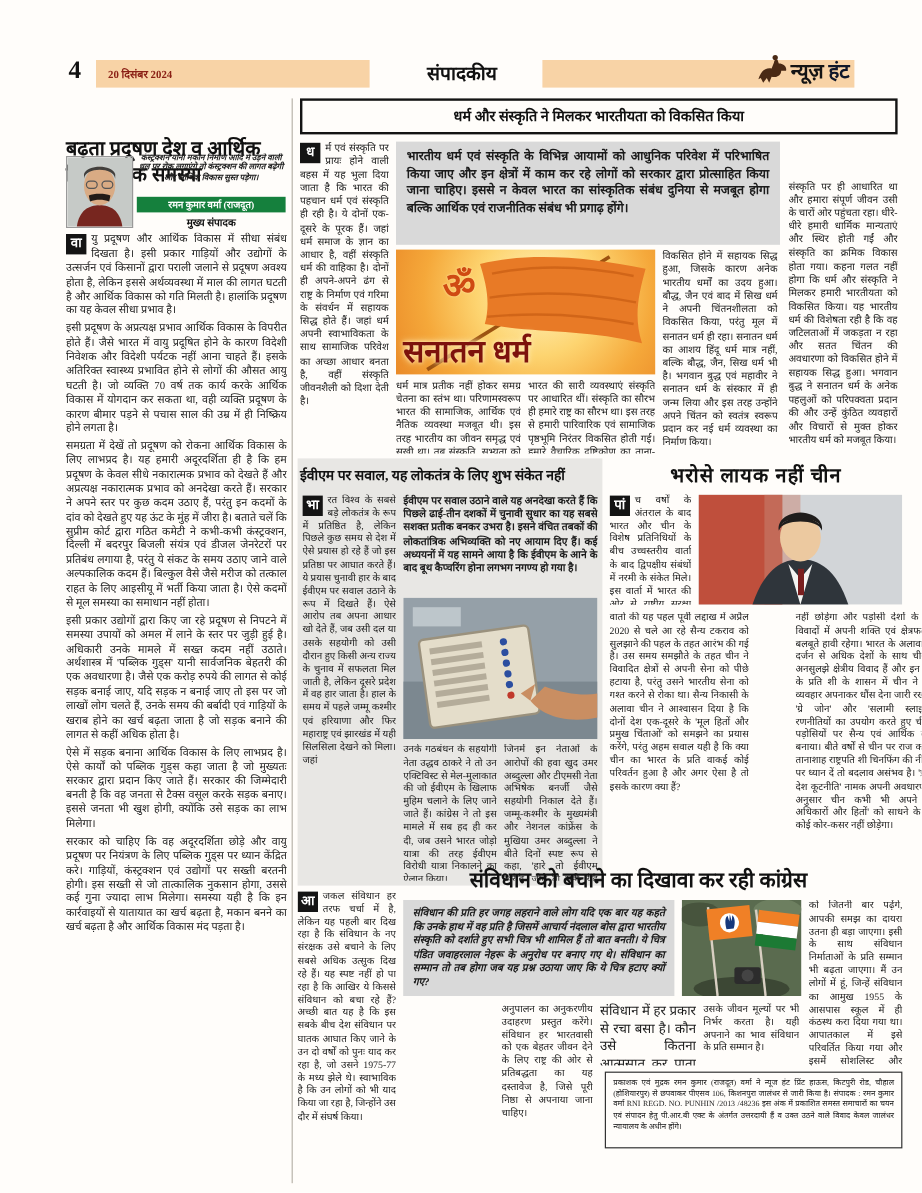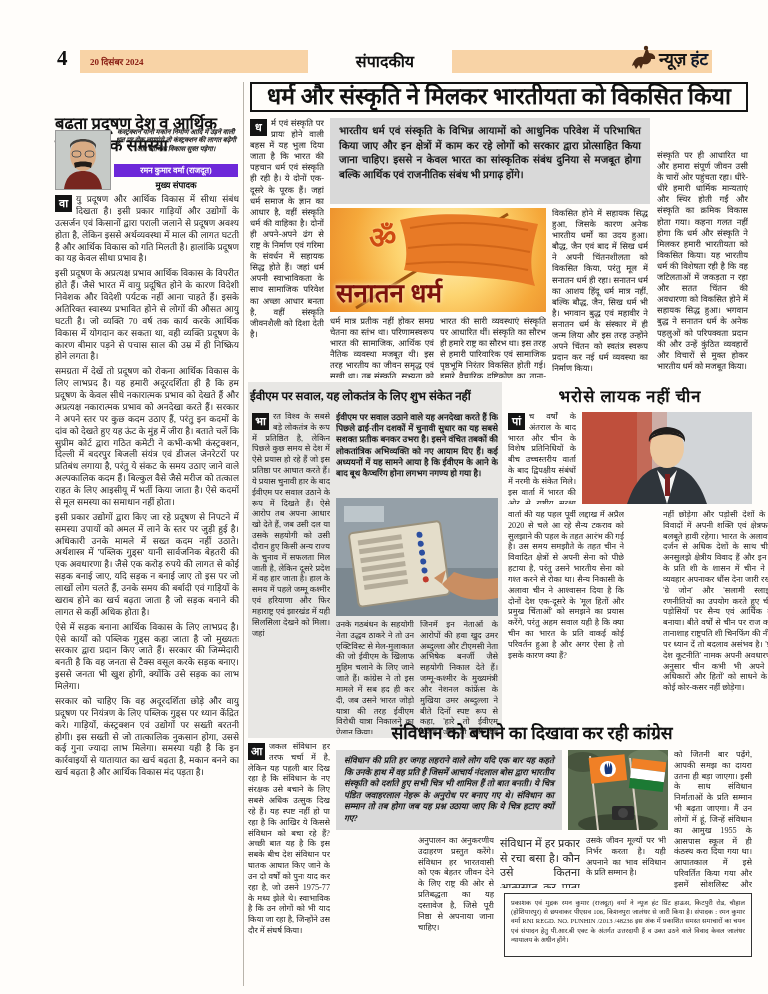--- a/index.html
+++ b/index.html
@@ -48,36 +48,36 @@
       <rect width="54" height="58" fill="#c6cac7"></rect>
       <path d="M8 58 C10 44 18 40 27 40 C36 40 44 44 46 58 Z" fill="#77261f"></path>
       <ellipse cx="27" cy="24" rx="13" ry="16" fill="#d9ab84"></ellipse>
       <path d="M14 18 C15 8 39 8 40 18 L40 14 C37 6 17 6 14 14 Z" fill="#423f3c"></path>
       <rect x="16" y="20" width="9" height="6" rx="3" fill="none" stroke="#555" stroke-width="1"></rect>
       <rect x="29" y="20" width="9" height="6" rx="3" fill="none" stroke="#555" stroke-width="1"></rect>
       <path d="M18 32 C22 30 32 30 36 32 L35 37 C30 35 24 35 19 37 Z" fill="#221c18"></path>
     </svg>
   </div>
   <div class="abs" style="left:114px;top:128px;width:124px;height:34px;font-size:6.8px;font-style:italic;font-weight:bold;text-align:center;line-height:1.25;color:#222;overflow:hidden;">कंस्ट्रक्शन यानी मकान निर्माण आदि में उड़ने वाली धूल पर रोक लगाएंगे तो कंस्ट्रक्शन की लागत बढ़ेगी और आर्थिक विकास सुस्त पड़ेगा।</div>
-  <div class="abs" style="left:114px;top:164px;width:124px;height:13px;background:#6d28d9;color:#fff;font-size:8px;font-weight:bold;text-align:center;line-height:13px;">रमन कुमार वर्मा (राजदूत)</div>
+  <div class="abs" style="left:114px;top:164px;width:124px;height:13px;background:#15803d;color:#fff;font-size:8px;font-weight:bold;text-align:center;line-height:13px;">रमन कुमार वर्मा (राजदूत)</div>
   <div class="abs hl" style="left:114px;top:179px;width:124px;font-size:8.5px;text-align:center;">मुख्य संपादक</div>
 
   <div class="col" style="left:55px;top:194px;width:184px;height:792px;font-size:9px;">
     <p><span class="dc">वा</span><span>यु प्रदूषण और आर्थिक विकास में सीधा संबंध दिखता है। इसी प्रकार गाड़ियों और उद्योगों के उत्सर्जन एवं किसानों द्वारा पराली जलाने से प्रदूषण अवश्य होता है, लेकिन इससे अर्थव्यवस्था में माल की लागत घटती है और आर्थिक विकास को गति मिलती है। हालांकि प्रदूषण का यह केवल सीधा प्रभाव है।</span></p>
     <p>इसी प्रदूषण के अप्रत्यक्ष प्रभाव आर्थिक विकास के विपरीत होते हैं। जैसे भारत में वायु प्रदूषित होने के कारण विदेशी निवेशक और विदेशी पर्यटक नहीं आना चाहते हैं। इसके अतिरिक्त स्वास्थ्य प्रभावित होने से लोगों की औसत आयु घटती है। जो व्यक्ति 70 वर्ष तक कार्य करके आर्थिक विकास में योगदान कर सकता था, वही व्यक्ति प्रदूषण के कारण बीमार पड़ने से पचास साल की उम्र में ही निष्क्रिय होने लगता है।</p>
     <p>समग्रता में देखें तो प्रदूषण को रोकना आर्थिक विकास के लिए लाभप्रद है। यह हमारी अदूरदर्शिता ही है कि हम प्रदूषण के केवल सीधे नकारात्मक प्रभाव को देखते हैं और अप्रत्यक्ष नकारात्मक प्रभाव को अनदेखा करते हैं। सरकार ने अपने स्तर पर कुछ कदम उठाए हैं, परंतु इन कदमों के दांव को देखते हुए यह ऊंट के मुंह में जीरा है। बताते चलें कि सुप्रीम कोर्ट द्वारा गठित कमेटी ने कभी-कभी कंस्ट्रक्शन, दिल्ली में बदरपुर बिजली संयंत्र एवं डीजल जेनरेटरों पर प्रतिबंध लगाया है, परंतु ये संकट के समय उठाए जाने वाले अल्पकालिक कदम हैं। बिल्कुल वैसे जैसे मरीज को तत्काल राहत के लिए आइसीयू में भर्ती किया जाता है। ऐसे कदमों से मूल समस्या का समाधान नहीं होता।</p>
     <p>इसी प्रकार उद्योगों द्वारा किए जा रहे प्रदूषण से निपटने में समस्या उपायों को अमल में लाने के स्तर पर जुड़ी हुई है। अधिकारी उनके मामले में सख्त कदम नहीं उठाते। अर्थशास्त्र में 'पब्लिक गुड्स' यानी सार्वजनिक बेहतरी की एक अवधारणा है। जैसे एक करोड़ रुपये की लागत से कोई सड़क बनाई जाए, यदि सड़क न बनाई जाए तो इस पर जो लाखों लोग चलते हैं, उनके समय की बर्बादी एवं गाड़ियों के खराब होने का खर्च बढ़ता जाता है जो सड़क बनाने की लागत से कहीं अधिक होता है।</p>
     <p>ऐसे में सड़क बनाना आर्थिक विकास के लिए लाभप्रद है। ऐसे कार्यों को पब्लिक गुड्स कहा जाता है जो मुख्यतः सरकार द्वारा प्रदान किए जाते हैं। सरकार की जिम्मेदारी बनती है कि वह जनता से टैक्स वसूल करके सड़क बनाए। इससे जनता भी खुश होगी, क्योंकि उसे सड़क का लाभ मिलेगा।</p>
     <p>सरकार को चाहिए कि वह अदूरदर्शिता छोड़े और वायु प्रदूषण पर नियंत्रण के लिए पब्लिक गुड्स पर ध्यान केंद्रित करे। गाड़ियों, कंस्ट्रक्शन एवं उद्योगों पर सख्ती बरतनी होगी। इस सख्ती से जो तात्कालिक नुकसान होगा, उससे कई गुना ज्यादा लाभ मिलेगा। समस्या यही है कि इन कार्रवाइयों से यातायात का खर्च बढ़ता है, मकान बनने का खर्च बढ़ता है और आर्थिक विकास मंद पड़ता है।</p>
   </div>
 
   <div class="vrule" style="left:243px;top:82px;height:904px;"></div>
 
   <div class="abs" style="left:250px;top:82px;width:498px;height:30px;border:2px solid #141414;box-sizing:border-box;">
-    <div class="hl" style="font-size:23px;text-align:center;line-height:26px;">धर्म और संस्कृति ने मिलकर भारतीयता को विकसित किया</div>
+    <div class="hl" style="font-size:12px;text-align:center;line-height:26px;">धर्म और संस्कृति ने मिलकर भारतीयता को विकसित किया</div>
   </div>
 
   <div class="col" style="left:250px;top:118px;width:74px;height:260px;font-size:8.4px;">
     <p><span class="dc">ध</span><span>र्म एवं संस्कृति पर प्रायः होने वाली बहस में यह भुला दिया जाता है कि भारत की पहचान धर्म एवं संस्कृति ही रही है। ये दोनों एक-दूसरे के पूरक हैं। जहां धर्म समाज के ज्ञान का आधार है, वहीं संस्कृति धर्म की वाहिका है। दोनों ही अपने-अपने ढंग से राष्ट्र के निर्माण एवं गरिमा के संवर्धन में सहायक सिद्ध होते हैं। जहां धर्म अपनी स्वाभाविकता के साथ सामाजिक परिवेश का अच्छा आधार बनता है, वहीं संस्कृति जीवनशैली को दिशा देती है।</span></p>
   </div>
 
   <div class="abs quote" style="left:330px;top:118px;width:302px;height:74px;padding:6px 9px;font-size:10.3px;line-height:1.42;text-align:justify;">भारतीय धर्म एवं संस्कृति के विभिन्न आयामों को आधुनिक परिवेश में परिभाषित किया जाए और इन क्षेत्रों में काम कर रहे लोगों को सरकार द्वारा प्रोत्साहित किया जाना चाहिए। इससे न केवल भारत का सांस्कृतिक संबंध दुनिया से मजबूत होगा बल्कि आर्थिक एवं राजनीतिक संबंध भी प्रगाढ़ होंगे।</div>
 
   <div class="photobox" style="left:330px;top:208px;width:216px;height:104px;background:radial-gradient(circle at 55% 35%, #fff3c0 0%, #fdd470 38%, #f5a83a 70%, #ea8a28 100%);">
     <svg width="216" height="104" viewBox="0 0 216 104" style="position:absolute;left:0;top:0;">

